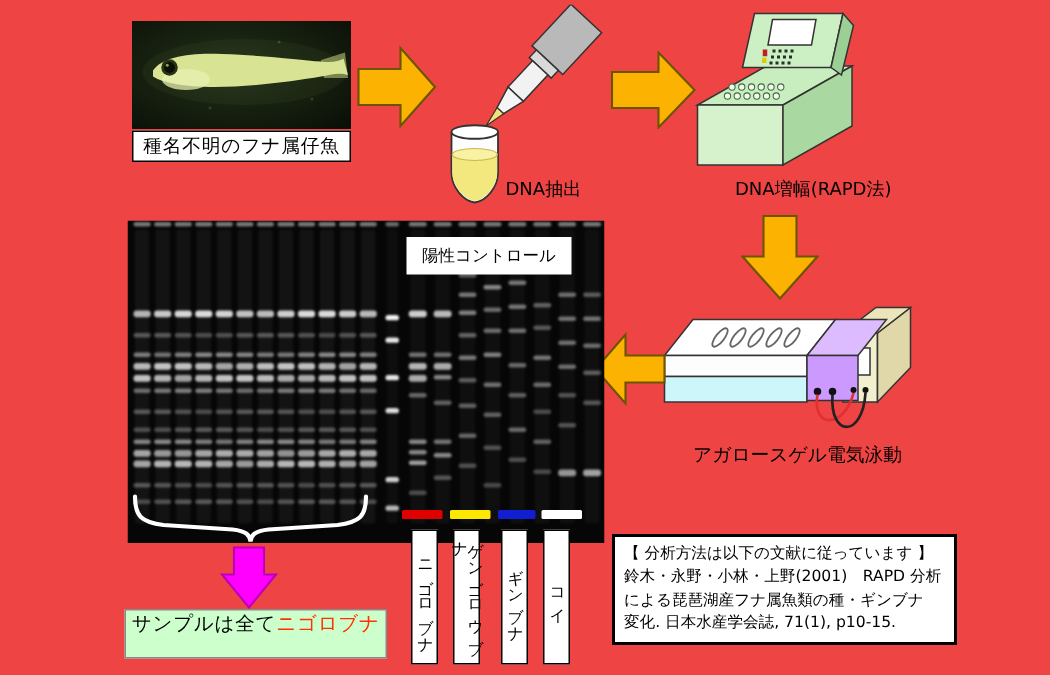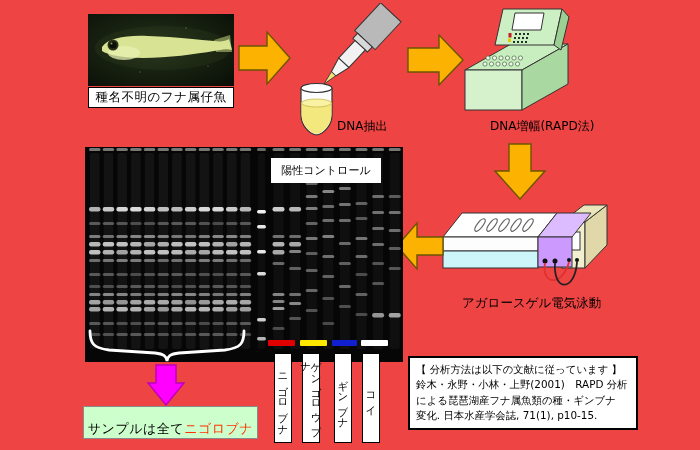--- a/index.html
+++ b/index.html
@@ -43,21 +43,21 @@
   
   .vlabel{width:18px;height:90px;top:353px;background:#fff;border:1px solid #000;box-sizing:border-box;
           display:flex;align-items:center;justify-content:center;writing-mode:vertical-rl;
           text-orientation:upright;font-size:10.5px;line-height:1;letter-spacing:1px;z-index:3;}
   .v0{left:274px;} .v1{left:302px;} .v2{left:334px;} .v3{left:362px;}
 
   
   .result-arrow{left:145px;top:364px;width:42px;height:42px;}
   .result-arrow polygon{fill:var(--result-arrow,#FF00FF);stroke:var(--result-arrow-border,#BB00BB);stroke-width:1.4;}
   .conclusion{left:83px;top:406px;width:175px;height:33px;background:var(--conclusion-bg,#CCFFCC);
-              border:1px solid #8a8a8a;box-sizing:border-box;display:flex;align-items:flex-end;
+              border:1px solid #8a8a8a;box-sizing:border-box;display:flex;align-items:flex-start;
               justify-content:center;font-size:13px;letter-spacing:.5px;}
   .conclusion .hl{color:var(--conclusion-highlight,#FF3300);}
 
   
   .refbox{left:408px;top:356px;width:230px;height:74px;background:#fff;border:2px solid #000;
           box-sizing:border-box;padding:4px 6px;font-size:10.4px;line-height:15.4px;white-space:nowrap;}
 </style>
 </head>
 <body>
 

